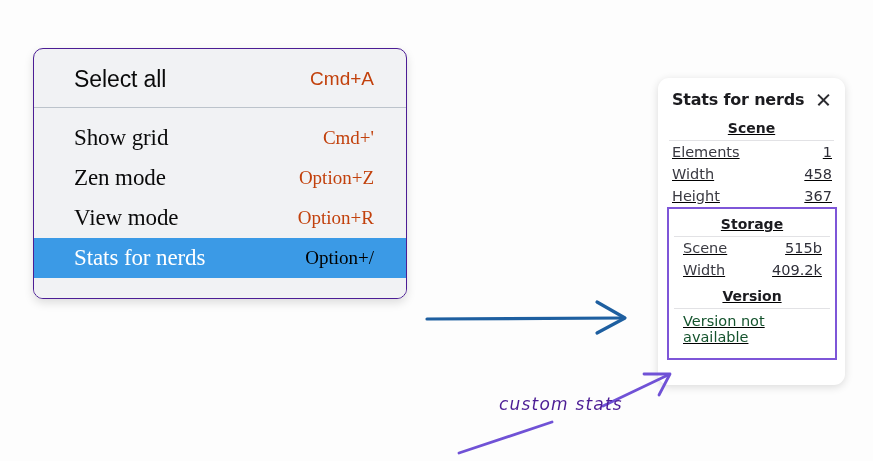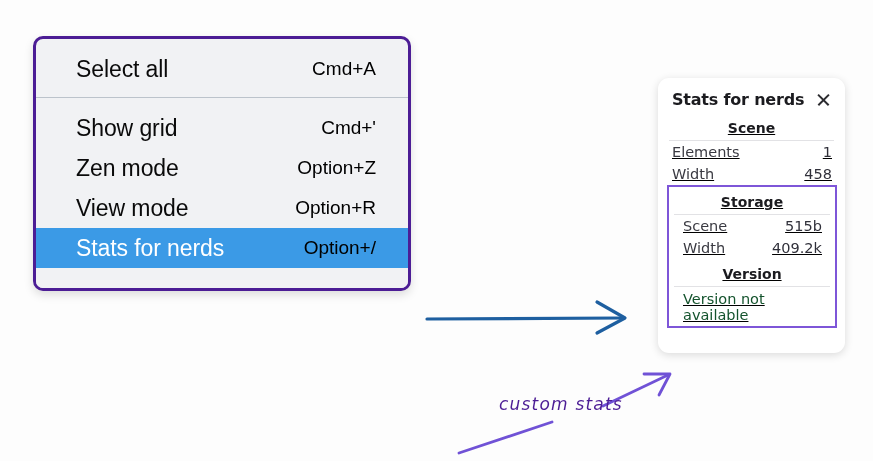--- a/index.html
+++ b/index.html
@@ -20,37 +20,38 @@
     position: absolute;
     left: 0; top: 0;
     width: 873px;
     height: 461px;
   }
 
   
   #context-menu {
     position: absolute;
     left: 33px;
-    top: 36px;
+    top: 48px;
     width: 372px;
     background: #f1f2f4;
-    border: 3px solid #4c1d95;
+    border: 1px solid #4c1d95;
     border-radius: 10px;
     box-shadow: 0 4px 10px rgba(0,0,0,0.13);
     overflow: hidden;
     padding: 0;
   }
   .menu-section {
     padding: 6px 0 6px 0;
   }
   .menu-section.first {
     padding: 10px 0 8px 0;
   }
   .menu-section.second {
     padding: 10px 0 0 0;
+    font-family: Liberation Serif, serif;
   }
   .menu-divider {
     height: 1px;
     background: #bcc3cb;
     width: 100%;
   }
   .menu-item {
     display: flex;
     align-items: center;
     justify-content: space-between;
@@ -60,21 +61,21 @@
     cursor: default;
   }
   .menu-item .label {
     font-size: 23px;
     color: #0a0a0a;
     letter-spacing: -0.1px;
     white-space: nowrap;
   }
   .menu-item .shortcut {
     font-size: 19px;
-    color: #000000;
+    color: #c2410c;
     white-space: nowrap;
   }
   .menu-item.selected {
     background: #3b9ae6;
   }
   .menu-item.selected .label {
     color: #ffffff;
   }
   .menu-item.selected .shortcut {
     color: #000000;
@@ -158,21 +159,21 @@
   .single-line {
     padding: 4px 13px 3px 14px;
     font-size: 14.5px;
     color: #14532d;
   }
 
   
   #custom-stats-box {
     border: 2px solid #7e56d8;
     margin: 0 8px 16px 9px;
-    padding-bottom: 0;
+    padding-bottom: 10px;
   }
   #custom-stats-box .hr { margin: 0 5px; }
   #custom-stats-box .section-title { padding-top: 7px; }
 
   
   #annotations {
     position: absolute;
     left: 0; top: 0;
     width: 873px;
     height: 461px;
@@ -240,20 +241,24 @@
       <div>
         <div class="section-title">Scene</div>
         <div class="hr"></div>
         <div class="stat-row">
           <span class="k">Elements</span>
           <span class="v">1</span>
         </div>
         <div class="stat-row">
           <span class="k">Width</span>
           <span class="v">458</span>
+        </div>
+        <div class="stat-row">
+          <span class="k">Height</span>
+          <span class="v">367</span>
         </div>
       </div>
 
       <div id="custom-stats-box">
 
         <div>
           <div class="section-title">Storage</div>
           <div class="hr"></div>
           <div class="stat-row">
             <span class="k">Scene</span>

